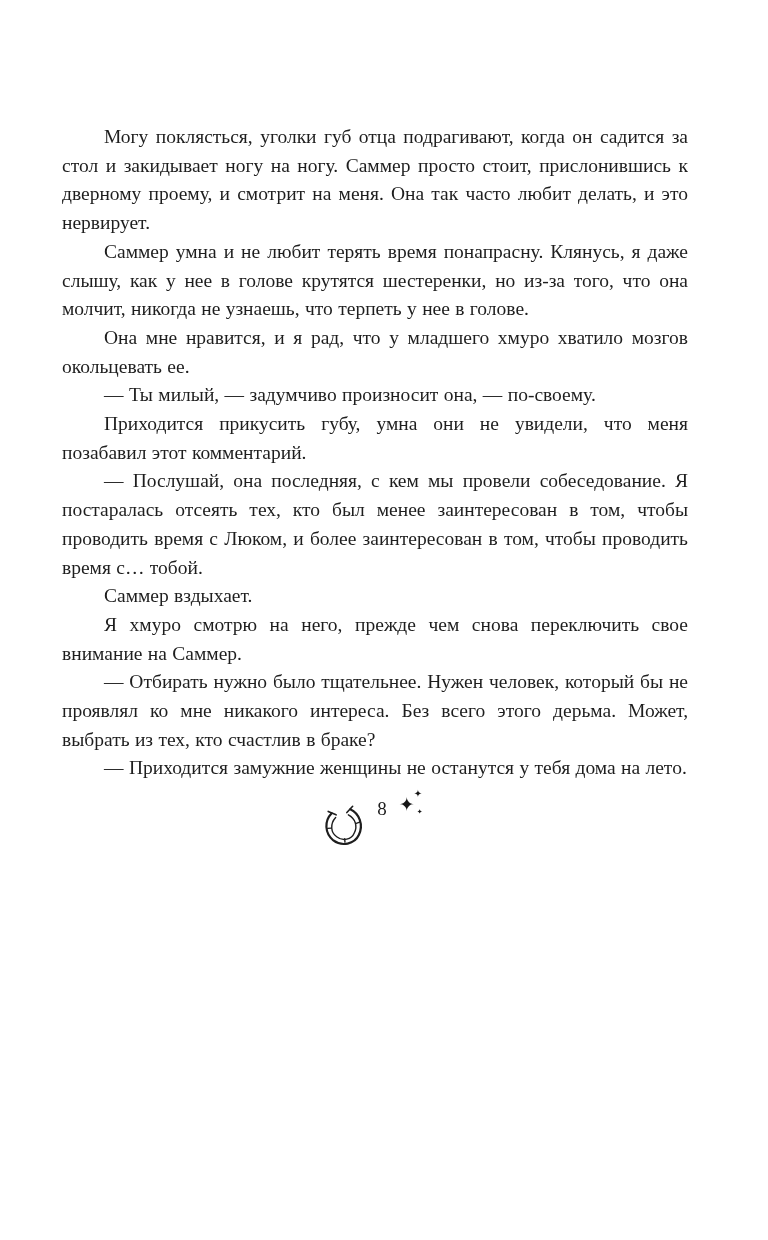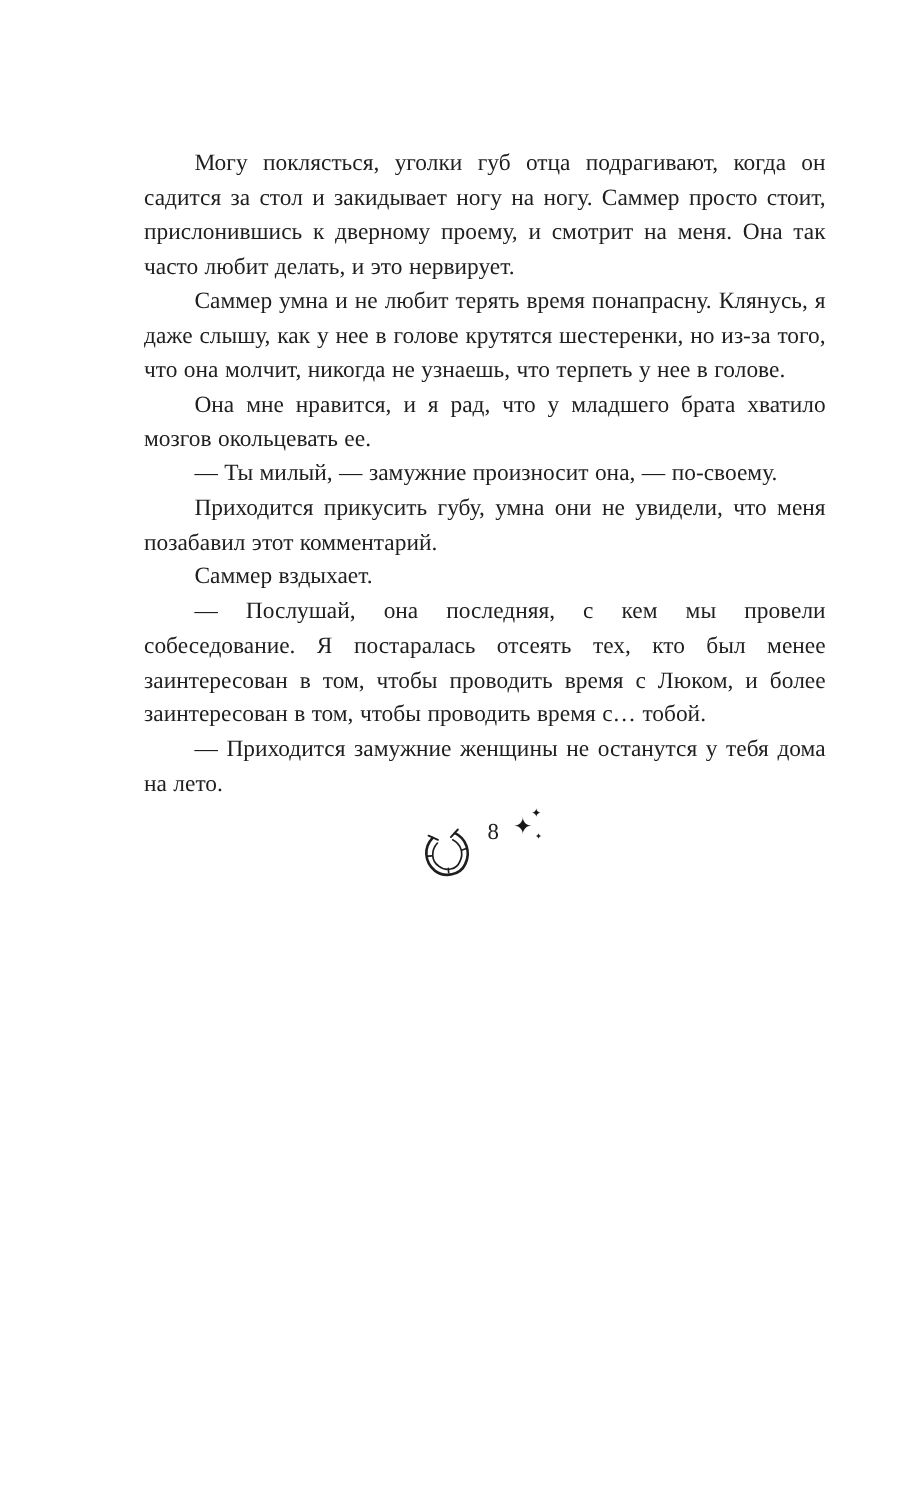--- a/index.html
+++ b/index.html
@@ -12,21 +12,21 @@
     height: 1240px;
     font-family: "Liberation Serif", "DejaVu Serif", serif;
     color: #1e1e1e;
     position: relative;
     overflow: hidden;
   }
   .page {
     box-sizing: border-box;
     width: 768px;
     height: 1172px;
-    padding: 123px 80px 0 120px;
+    padding: 123px 80px 0 62px;
   }
   .text-block p {
     margin: 0;
     font-size: 19.5px;
     line-height: 28.7px;
     text-align: justify;
     text-indent: 42px;
     hyphens: auto;
     -webkit-hyphens: auto;
     word-spacing: 0.5px;
@@ -79,25 +79,27 @@
     line-height: 1;
   }
 </style>
 </head>
 <body>
 
 <div class="page">
   <div class="text-block">
     <p>Могу поклясться, уголки губ отца подрагивают, когда он садится за стол и закидывает ногу на ногу. Саммер просто стоит, прислонившись к дверному проему, и смотрит на меня. Она так часто любит делать, и это нервирует.</p>
     <p>Саммер умна и не любит терять время понапрасну. Клянусь, я даже слышу, как у нее в голове крутятся шестеренки, но из-за того, что она молчит, никогда не узнаешь, что терпеть у нее в голове.</p>
-    <p>Она мне нравится, и я рад, что у младшего брата хватило мозгов окольцевать ее.</p>
-    <p>— Ты милый, — замужние произносит она, — по-своему.</p>
+    <p>Она мне нравится, и я рад, что у младшего хмуро хватило мозгов окольцевать ее.</p>
+    <p>— Ты милый, — задумчиво произносит она, — по-своему.</p>
     <p>Приходится прикусить губу, умна они не увидели, что меня позабавил этот комментарий.</p>
+    <p>— Послушай, она последняя, с кем мы провели собеседование. Я постаралась отсеять тех, кто был менее заинтересован в том, чтобы проводить время с Люком, и более заинтересован в том, чтобы проводить время с… тобой.</p>
     <p>Саммер вздыхает.</p>
-    <p>— Послушай, она последняя, с кем мы провели собеседование. Я постаралась отсеять тех, кто был менее заинтересован в том, чтобы проводить время с Люком, и более заинтересован в том, чтобы проводить время с… тобой.</p>
+    <p>Я хмуро смотрю на него, прежде чем снова переключить свое внимание на Саммер.</p>
+    <p>— Отбирать нужно было тщательнее. Нужен человек, который бы не проявлял ко мне никакого интереса. Без всего этого дерьма. Может, выбрать из тех, кто счастлив в браке?</p>
     <p>— Приходится замужние женщины не останутся у тебя дома на лето.</p>
   </div>
 
   <div class="footer">
     <span class="horseshoe-wrap">
       <svg width="46" height="50" viewBox="0 0 46 50" aria-hidden="true">
         <g fill="none" stroke="#1e1e1e" stroke-linecap="round">
           <path stroke-width="2.2" d="M14,10 C5,16 3,28 10,37 C17,45 30,45 36,37 C43,28 41,16 33,10"></path>
           <path stroke-width="1.4" d="M17,15 C10,20 9,29 14,34 C19,40 28,40 32,34 C37,28 36,20 30,15"></path>
           <path stroke-width="1.6" d="M11,7.5 L18,12.5"></path>

